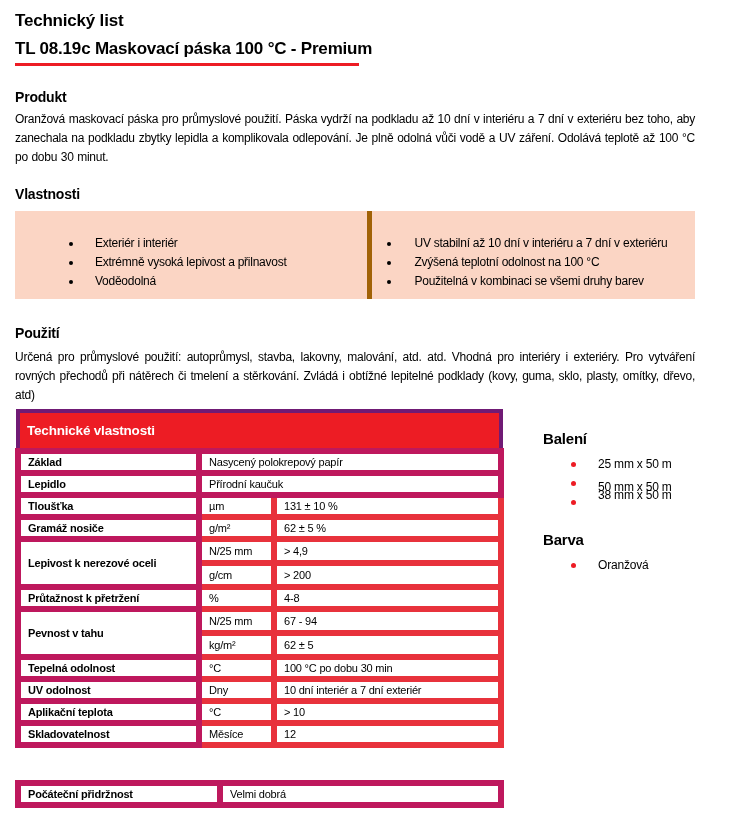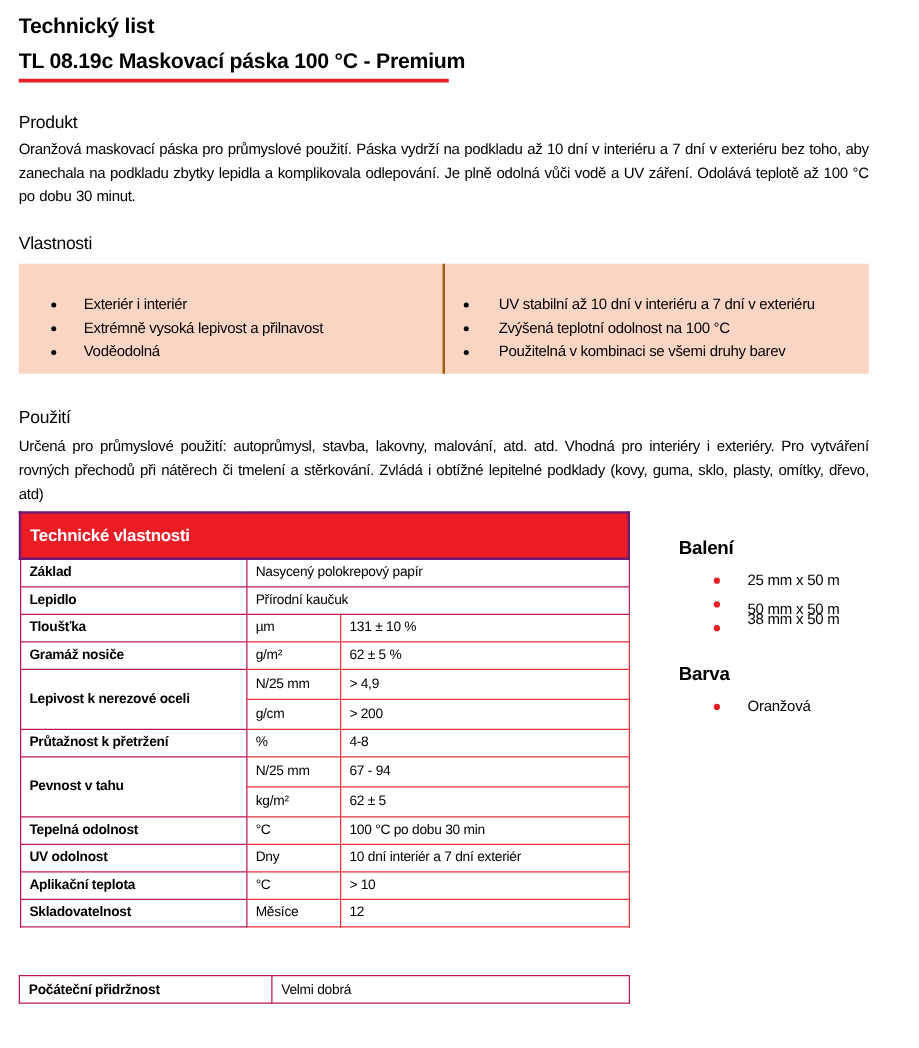--- a/index.html
+++ b/index.html
@@ -13,59 +13,59 @@
   }
   .title2 {
     position: absolute; left: 15px; top: 39px;
     font-size: 17px; font-weight: bold; letter-spacing: -0.2px;
   }
   .title-rule {
     position: absolute; left: 15px; top: 63px; width: 344px; height: 3px;
     background: #ed1c24;
   }
   .h2 {
-    position: absolute; font-size: 14px; font-weight: normal; letter-spacing: -0.2px;
+    position: absolute; font-size: 14px; font-weight: bold; letter-spacing: -0.2px;
   }
   .para {
     position: absolute; left: 15px; width: 680px;
     font-size: 12px; line-height: 19px; text-align: justify;
     letter-spacing: -0.25px; word-spacing: 0.5px;
   }
   .props-box {
     position: absolute; left: 15px; top: 211px; width: 680px; height: 88px;
     background: #fbd5c4; display: flex;
   }
   .props-col {
     flex: 1; padding-top: 23px; box-sizing: border-box;
   }
-  .props-col.left { border-right: 2px solid #a16207; }
+  .props-col.left { border-right: 5px solid #a16207; padding-left: 28px; }
   .props-item {
     position: relative; height: 19px; font-size: 12px; line-height: 19px;
     letter-spacing: -0.25px;
   }
   .props-col.left .props-item { padding-left: 52px; }
   .props-col.right .props-item { padding-left: 43px; }
   .props-item .dot {
     position: absolute; top: 8px; width: 4px; height: 4px; border-radius: 50%;
     background: #000;
   }
   .props-col.left .props-item .dot { left: 26px; }
   .props-col.right .props-item .dot { left: 15px; }
 
   table.tech {
     position: absolute; border-collapse: collapse;
     font-size: 11px; letter-spacing: -0.2px;
   }
   table.tech td {
-    border: 1px solid #be185d; padding: 0 7px; height: 22px; box-sizing: border-box;
+    border: 6px solid #be185d; padding: 0 7px; height: 22px; box-sizing: border-box;
   }
   table.tech td.inner { border-color: #e8323c; }
   table.tech th {
     background: #ed1c24; color: #fff; text-align: left; font-size: 13.5px;
-    font-weight: bold; padding: 0 7px; height: 35px; border: 2px solid #701a75;
+    font-weight: bold; padding: 0 7px; height: 35px; border: 4px solid #701a75;
   }
   table.tech td.label { font-weight: bold; }
 
   .side-h {
     position: absolute; left: 543px; font-size: 15px; font-weight: bold; letter-spacing: -0.2px;
   }
   .side-item {
     position: absolute; left: 598px; font-size: 12px; letter-spacing: -0.2px; line-height: 19px;
   }
   .side-dot {

